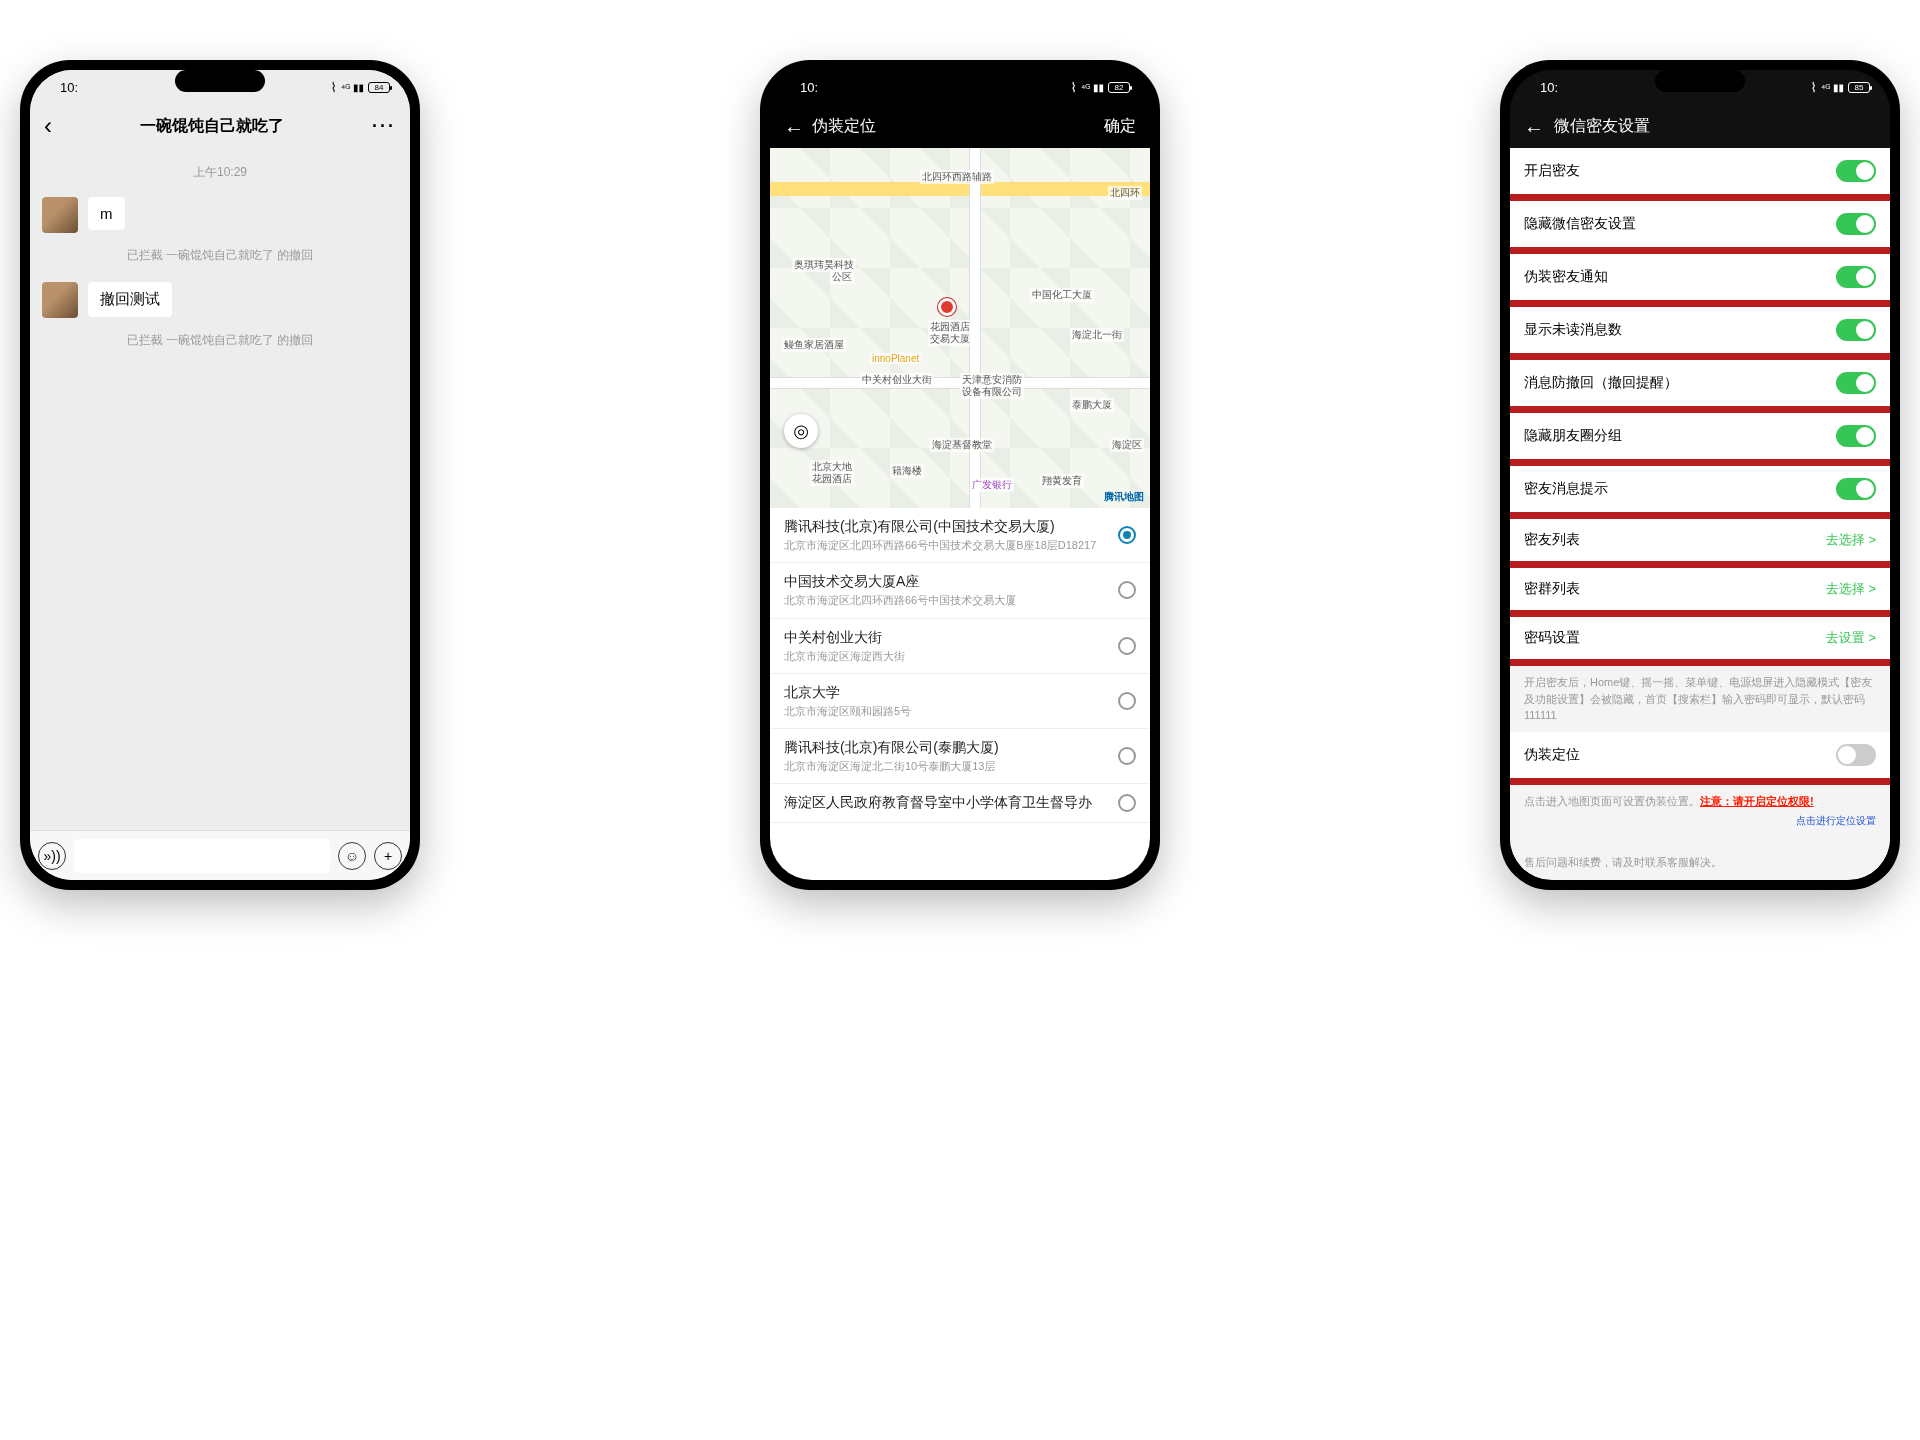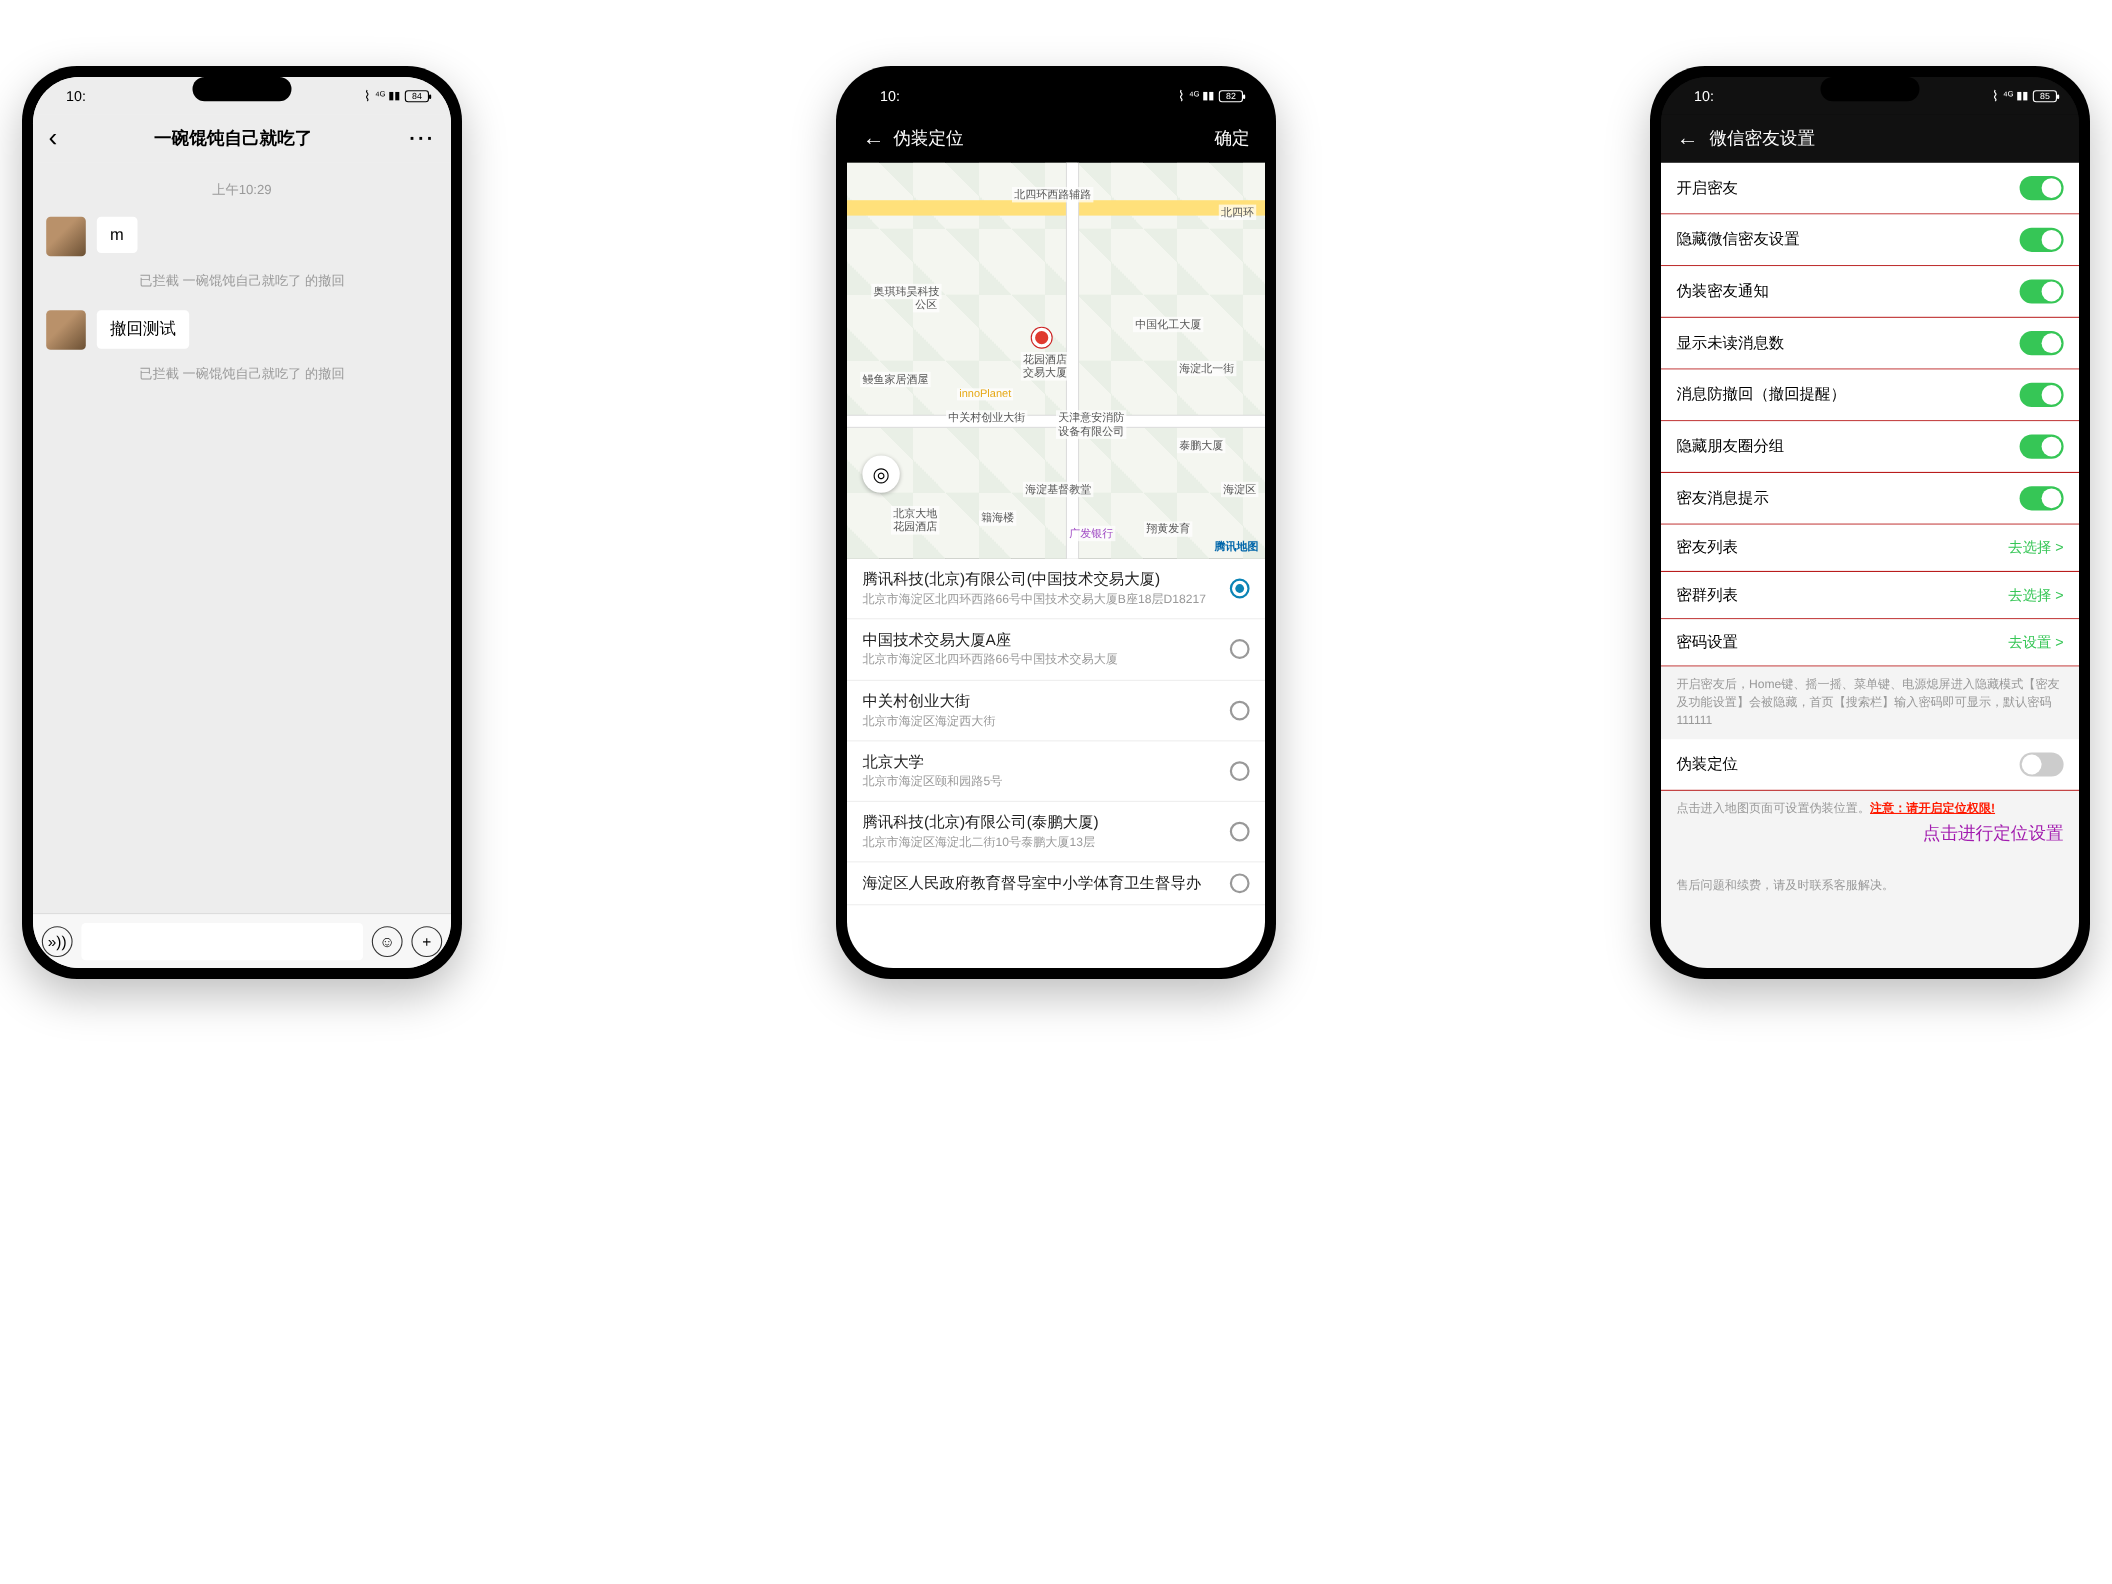--- a/index.html
+++ b/index.html
@@ -152,37 +152,37 @@
 
   
   .set-header {
     background: #111; color: #fff; height: 44px;
     display: flex; align-items: center; padding: 0 14px; gap: 10px;
   }
   .set-body { flex: 1; background: #f4f4f4; overflow: hidden; font-size: 14px;}
   .set-row {
     background: #fff; padding: 12px 14px;
     display: flex; align-items: center; justify-content: space-between;
-    border-bottom: 1px solid #b91c1c;
+    border-bottom: 7px solid #b91c1c;
   }
   .toggle {
     width: 40px; height: 22px; border-radius: 11px; background: #ccc;
     position: relative;
   }
   .toggle.on { background: #36c656; }
   .toggle::after {
     content: ""; position: absolute; top: 2px; width: 18px; height: 18px;
     background: #fff; border-radius: 50%;
   }
   .toggle.on::after { right: 2px; }
   .toggle.off::after { left: 2px; }
   .link-green { color: #36c656; font-size: 13px; }
   .hint-block { padding: 8px 14px; font-size: 11px; color: #999; line-height: 1.5; background: #f4f4f4; }
   .warn-red { color: #ff1a00; font-weight: bold; text-decoration: underline; }
-  .warn-orange { color: #a21caf; text-align: right; display: block; margin-top: 4px; font-size: 16px;}
+  .warn-orange { color: #1d4ed8; text-align: right; display: block; margin-top: 4px; font-size: 10px;}
 </style>
 </head>
 <body>
 
 <div class="phones">
 
   <div class="phone">
     <div class="notch"></div>
     <div class="phone-inner">
       <div class="status-bar light">

